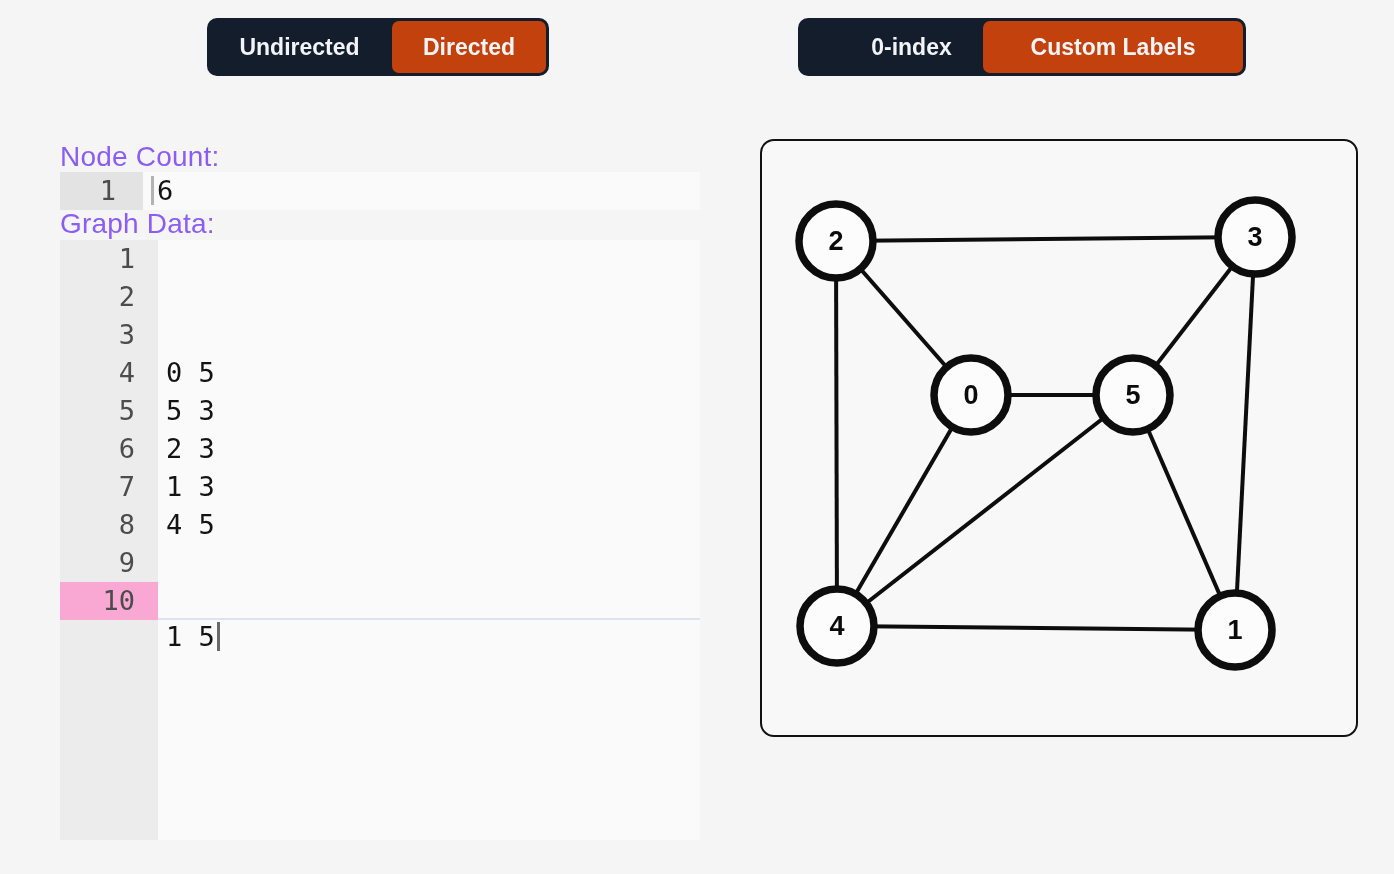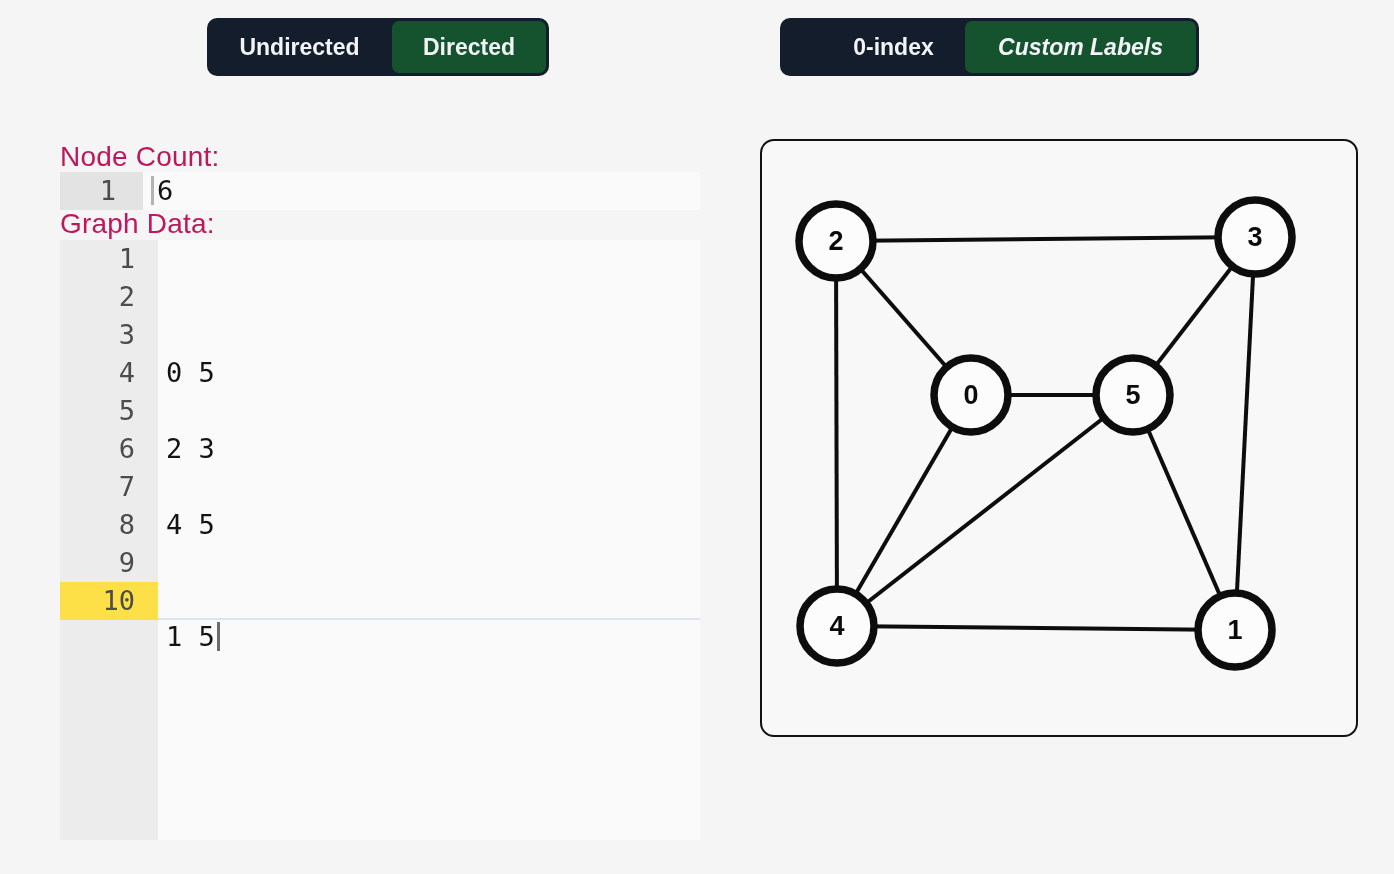--- a/index.html
+++ b/index.html
@@ -9,38 +9,38 @@
     font-family:"Liberation Sans", sans-serif;
   }
 
   
   .toggle {
     position:absolute; top:18px; height:58px; box-sizing:border-box;
     display:flex; align-items:stretch; gap:3px; padding:3px;
     background:#131d2b; border-radius:10px;
   }
   .toggle-left  { left:207px; }
-  .toggle-right { left:780px;padding-left:45px; }
+  .toggle-right { left:798px;padding-left:45px; }
   .seg {
     display:flex; align-items:center; justify-content:center;
     color:#f2f4f7; font-size:23px; font-weight:600;
-    background:#14532d; border-radius:7px; cursor:pointer;
+    background:#c2410c; border-radius:7px; cursor:pointer;
     white-space:nowrap;
   }
   .seg.selected { background:transparent; }
   .seg-undirected { width:179px; }
   .seg-directed   { width:154px; }
   .seg-0index     { width:137px; }
   .seg-1index     { width:141px; }
-  .seg-custom     { width:231px;font-style:italic; }
+  .seg-custom     { width:260px; }
 
   
   .ed-label {
     position:absolute; left:60px; font-size:28px; line-height:32px;
-    color:#be185d; letter-spacing:0.2px;
+    color:#8b5cf6; letter-spacing:0.2px;
   }
   .label-node-count { top:141px; }
   .label-graph-data { top:208px; }
 
   .editor {
     position:absolute; left:60px; width:640px; background:#fafafa;
     font-family:"DejaVu Sans Mono","Liberation Mono",monospace;
     font-size:27px; color:#131313;
   }
   .editor1 { top:172px; height:38px; }
@@ -50,21 +50,21 @@
     position:absolute; left:0; top:0; bottom:0; width:98px; background:#ececec;
   }
   .row { position:relative; display:flex; height:38px; line-height:38px; }
   .row .num {
     box-sizing:border-box; text-align:right; color:#4c4c4c;
     background:#ececec; flex:0 0 auto;
   }
   .editor2 .row .num { width:98px; padding-right:23px; }
   .editor1 .row .num { width:83px;  padding-right:27px; background:#e3e3e3; }
   .row .code { flex:1 1 auto; padding-left:8px; white-space:pre; }
-  .row.active .num  { background:#fde047; }
+  .row.active .num  { background:#f9a8d4; }
   .row.active .code { background:#dde4f1;margin-top:36px; }
 
   .cursor {
     display:inline-block; width:3px; height:29px; background:#6a6a6a;
     vertical-align:middle; position:relative; top:-2px;
   }
   .cursor-idle { background:#b3b3b3; margin-right:3px; }
   .cursor-active { margin-left:2px; }
 
   
@@ -116,27 +116,29 @@
   </div>
   <div class="row">
     <span class="num">3</span>
   </div>
   <div class="row">
     <span class="num">4</span>
     <span class="code">0 5</span>
   </div>
   <div class="row">
     <span class="num">5</span>
+    <span class="code">5 3</span>
   </div>
   <div class="row">
     <span class="num">6</span>
     <span class="code">2 3</span>
   </div>
   <div class="row">
     <span class="num">7</span>
+    <span class="code">1 3</span>
   </div>
   <div class="row">
     <span class="num">8</span>
     <span class="code">4 5</span>
   </div>
   <div class="row">
     <span class="num">9</span>
   </div>
   <div class="row active">
     <span class="num">10</span>

